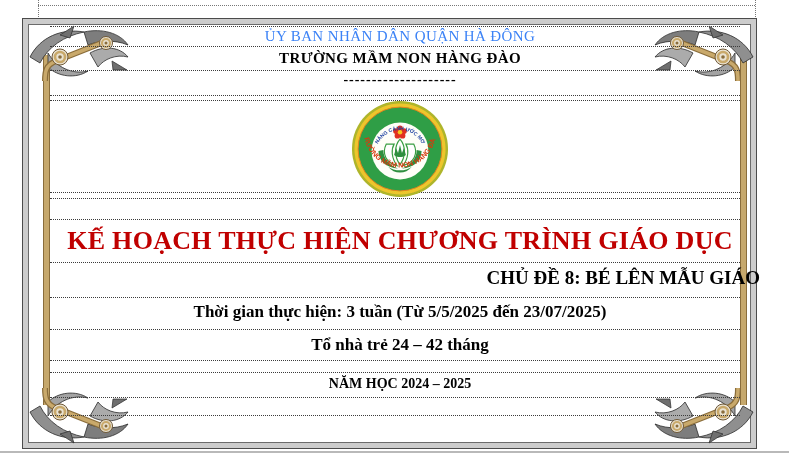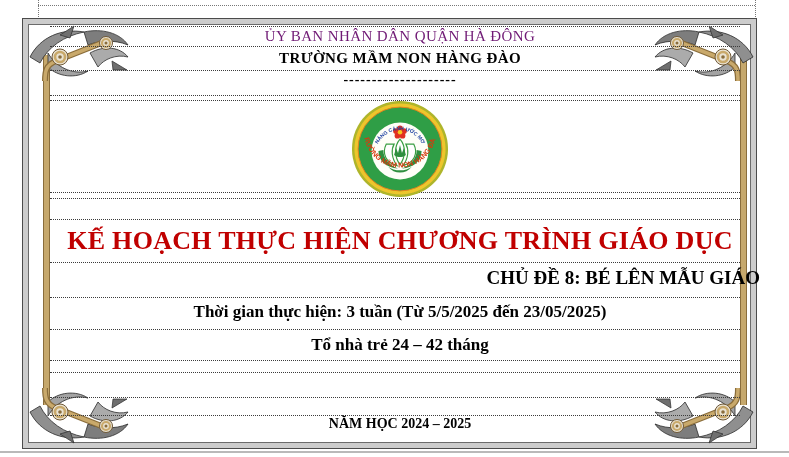--- a/index.html
+++ b/index.html
@@ -35,28 +35,28 @@
   #corner-tl{left:26px;top:23px;}
   #corner-tr{left:652px;top:23px;transform:scaleX(-1);}
   #corner-bl{left:26px;top:388px;transform:scaleY(-1);}
   #corner-br{left:652px;top:388px;transform:scale(-1,-1);}
 
   
   .rule{position:absolute;left:50px;width:690px;height:0;border-top:1px dotted #3c3c3c;}
 
   
   .row{position:absolute;left:40px;width:720px;text-align:center;color:#000;}
-  #org-line   {top:26px;line-height:20px;font-size:15px;letter-spacing:.4px;color:#701a75;}
+  #org-line   {top:26px;line-height:20px;font-size:15px;letter-spacing:.4px;color:#3b82f6;}
   #school-line{top:48px;line-height:21px;font-size:15px;font-weight:bold;letter-spacing:.4px;}
   #separator-line{top:72px;line-height:16px;font-size:14px;font-weight:bold;letter-spacing:1px;}
   #title-line {top:224px;line-height:34px;font-size:26px;font-weight:bold;color:#C00000;letter-spacing:.3px;}
   #subtitle-line{top:264px;line-height:28px;font-size:19px;font-weight:bold;text-align:right;}
   #time-line  {top:299px;line-height:26px;font-size:17px;font-weight:bold;}
   #group-line {top:332px;line-height:26px;font-size:17px;font-weight:bold;}
-  #year-line  {top:373px;line-height:22px;font-size:14px;font-weight:bold;margin-top:40px;}
+  #year-line  {top:373px;line-height:22px;font-size:14px;font-weight:bold;}
 
   
   #school-logo{position:absolute;left:351px;top:100px;width:98px;height:98px;}
 </style>
 </head>
 <body>
 
 <svg width="0" height="0" style="position:absolute" aria-hidden="true">
   <defs>
     <g id="flourish">
@@ -115,21 +115,21 @@
 <div class="rule" style="top:360px"></div>
 <div class="rule" style="top:372px"></div>
 <div class="rule" style="top:397px"></div>
 <div class="rule" style="top:415px"></div>
 
 <div class="row" id="org-line">ỦY BAN NHÂN DÂN QUẬN HÀ ĐÔNG</div>
 <div class="row" id="school-line">TRƯỜNG MẦM NON HÀNG ĐÀO</div>
 <div class="row" id="separator-line">--------------------</div>
 <div class="row" id="title-line">KẾ HOẠCH THỰC HIỆN CHƯƠNG TRÌNH GIÁO DỤC</div>
 <div class="row" id="subtitle-line">CHỦ ĐỀ 8: BÉ LÊN MẪU GIÁO</div>
-<div class="row" id="time-line">Thời gian thực hiện: 3 tuần (Từ 5/5/2025 đến 23/05/2025)</div>
+<div class="row" id="time-line">Thời gian thực hiện: 3 tuần (Từ 5/5/2025 đến 23/07/2025)</div>
 <div class="row" id="group-line">Tổ nhà trẻ 24 – 42 tháng</div>
 <div class="row" id="year-line">NĂM HỌC 2024 – 2025</div>
 
 <svg id="school-logo" viewBox="0 0 100 100">
   <circle cx="50" cy="50" r="49" fill="#aeb52b"></circle>
   <circle cx="50" cy="50" r="46.5" fill="#edc62c"></circle>
   <circle cx="50" cy="50" r="42.8" fill="#2f9e46"></circle>
   <circle cx="50" cy="50" r="42.8" fill="none" stroke="#e2821e" stroke-width="1"></circle>
   <circle cx="50" cy="52" r="29" fill="#fefef8"></circle>
 

